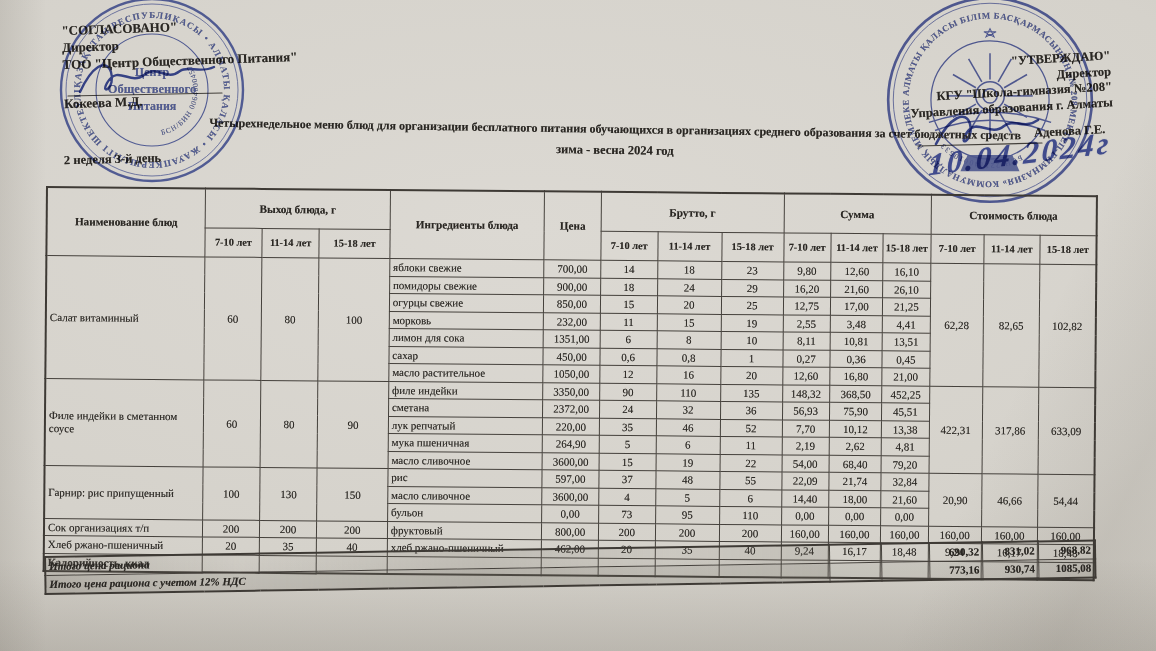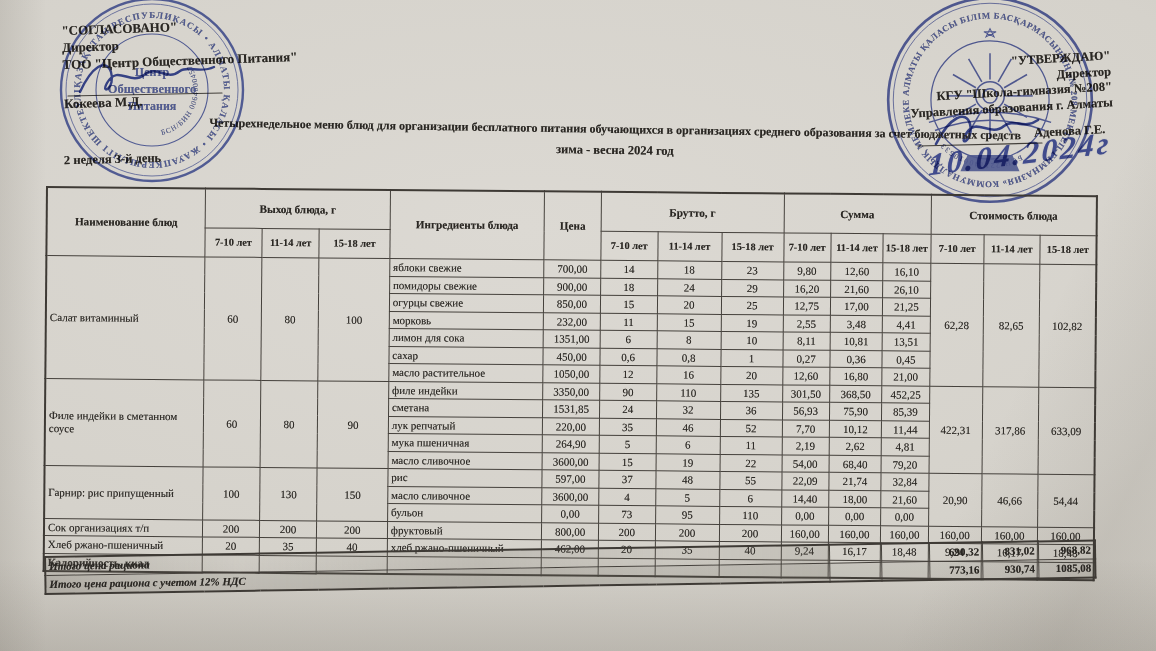--- a/index.html
+++ b/index.html
@@ -284,46 +284,46 @@
         <tr>
           <td rowspan="5" class="dish-name">Филе индейки в сметанном соусе</td>
           <td rowspan="5" class="num top">60</td>
           <td rowspan="5" class="num top">80</td>
           <td rowspan="5" class="num top">90</td>
           <td class="ing">филе индейки</td>
           <td class="num">3350,00</td>
           <td class="num">90</td>
           <td class="num">110</td>
           <td class="num">135</td>
-          <td class="num">301,50</td>
+          <td class="num">148,32</td>
           <td class="num">368,50</td>
           <td class="num">452,25</td>
           <td rowspan="5" class="num top">422,31</td>
           <td rowspan="5" class="num top">317,86</td>
           <td rowspan="5" class="num top">633,09</td>
         </tr>
         <tr>
           <td class="ing">сметана</td>
-          <td class="num">1531,85</td>
+          <td class="num">2372,00</td>
           <td class="num">24</td>
           <td class="num">32</td>
           <td class="num">36</td>
           <td class="num">56,93</td>
           <td class="num">75,90</td>
-          <td class="num">85,39</td>
+          <td class="num">45,51</td>
         </tr>
         <tr>
           <td class="ing">лук репчатый</td>
           <td class="num">220,00</td>
           <td class="num">35</td>
           <td class="num">46</td>
           <td class="num">52</td>
           <td class="num">7,70</td>
           <td class="num">10,12</td>
-          <td class="num">11,44</td>
+          <td class="num">13,38</td>
         </tr>
         <tr>
           <td class="ing">мука пшеничная</td>
           <td class="num">264,90</td>
           <td class="num">5</td>
           <td class="num">6</td>
           <td class="num">11</td>
           <td class="num">2,19</td>
           <td class="num">2,62</td>
           <td class="num">4,81</td>

